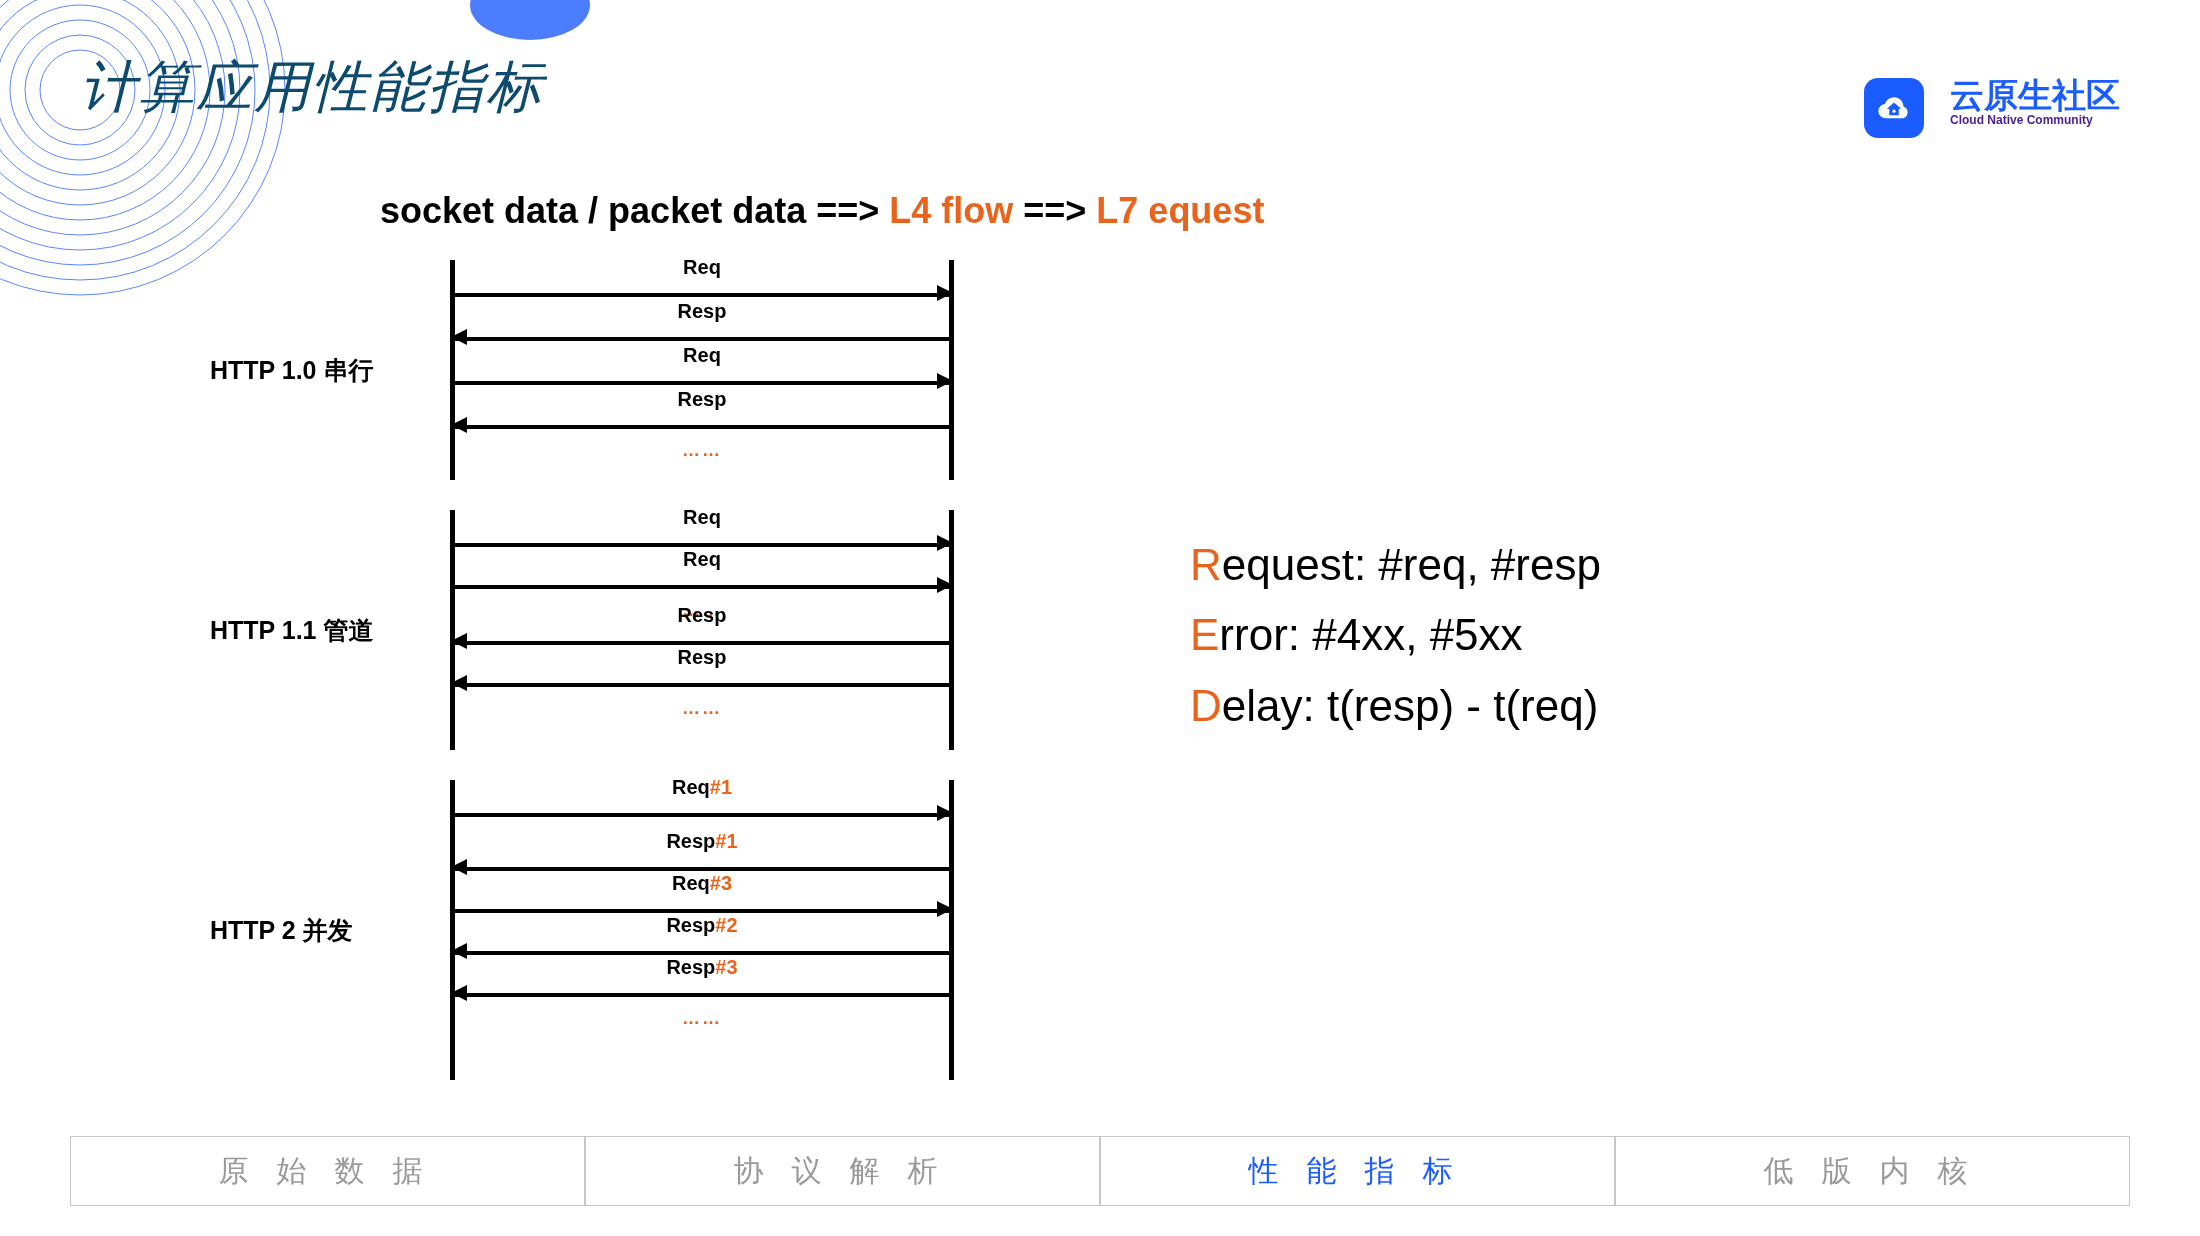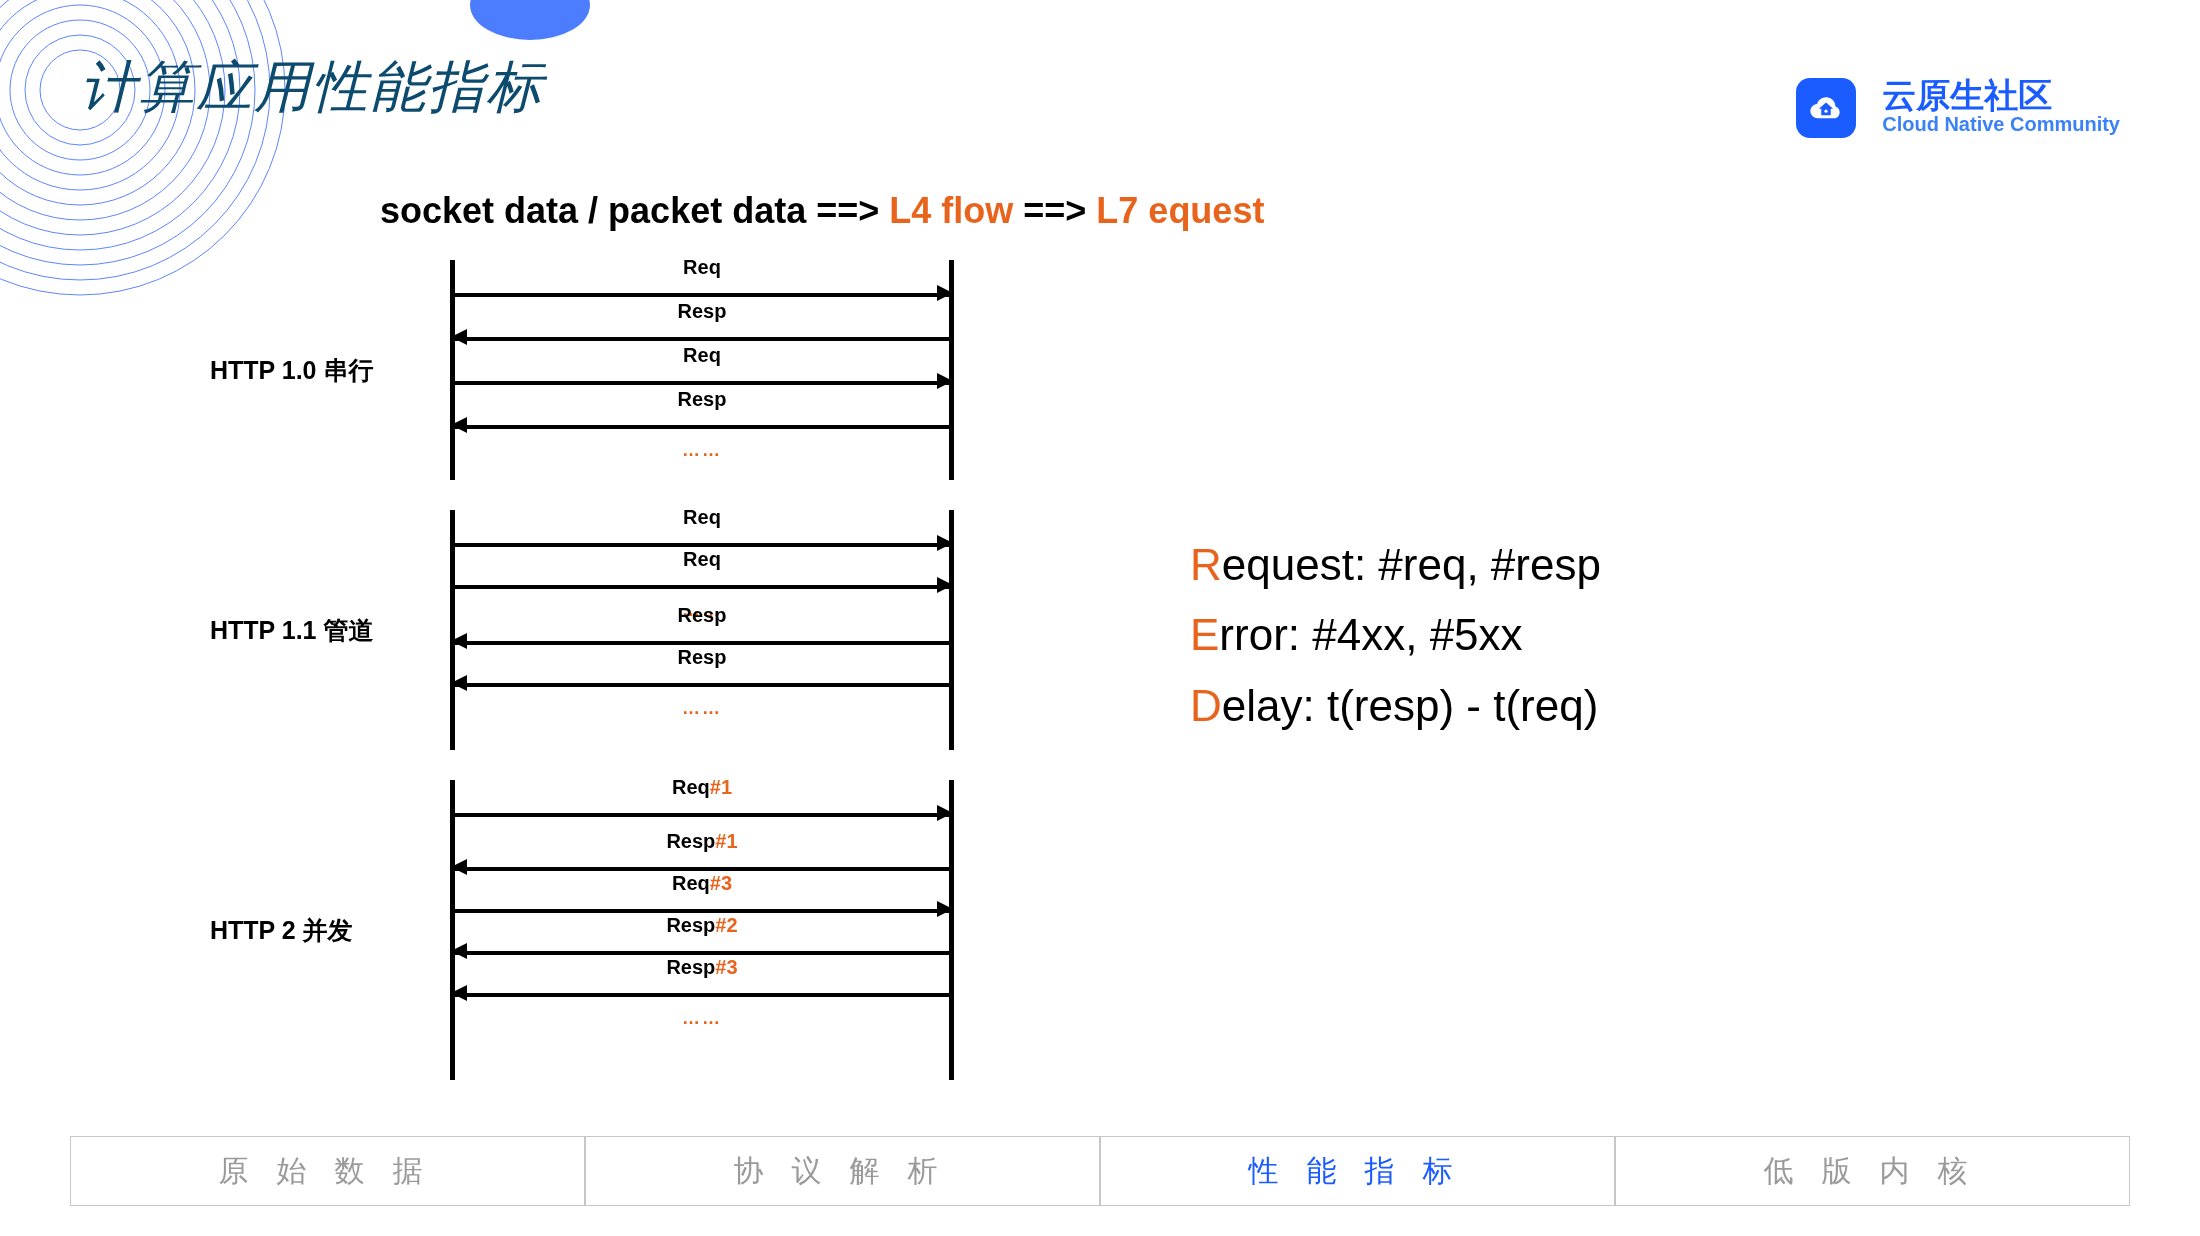--- a/index.html
+++ b/index.html
@@ -4,21 +4,21 @@
 <style>
   html,body{margin:0;padding:0;width:2200px;height:1236px;background:#fff;font-family:"Microsoft YaHei","PingFang SC",Arial,sans-serif;overflow:hidden;position:relative}
   .deco-circles{position:absolute;left:-130px;top:-120px;width:420px;height:420px;z-index:0}
   .deco-blob{position:absolute;left:470px;top:-30px;width:120px;height:70px;background:#4d7dff;border-radius:50%;z-index:0}
   .title{position:absolute;left:80px;top:50px;font-size:56px;font-weight:400;color:#0c4a6e;font-style:italic;letter-spacing:2px}
   .logo{position:absolute;right:80px;top:78px;display:flex;gap:26px}
   .logo-badge{width:60px;height:60px;border-radius:14px;background:#1a5cff;display:flex;align-items:center;justify-content:center}
   .logo-badge svg{width:38px;height:38px}
   .logo-text{display:flex;flex-direction:column;line-height:1.05}
   .logo-cn{font-size:34px;font-weight:800;color:#1a5cff}
-  .logo-en{font-size:20px;font-weight:700;color:#3b82f6}
+  .logo-en{font-size:12px;font-weight:700;color:#4c1d95}
   .pipeline{position:absolute;left:380px;top:190px;font-size:36px;font-weight:700;color:#000}
   .pipeline .hl{color:#e8641c}
   .diagrams{position:absolute;left:210px;top:260px}
   .sect{display:flex;align-items:center;margin-bottom:30px}
   .sect-label{width:240px;font-size:25px;font-weight:700;color:#000;text-align:left}
   .seq{position:relative;width:504px}
   .seq .bar{position:absolute;top:0;bottom:0;width:5px;background:#000}
   .seq .bar.left{left:0}
   .seq .bar.right{right:0}
   .msg{position:relative;height:30px;margin:0 3px}

